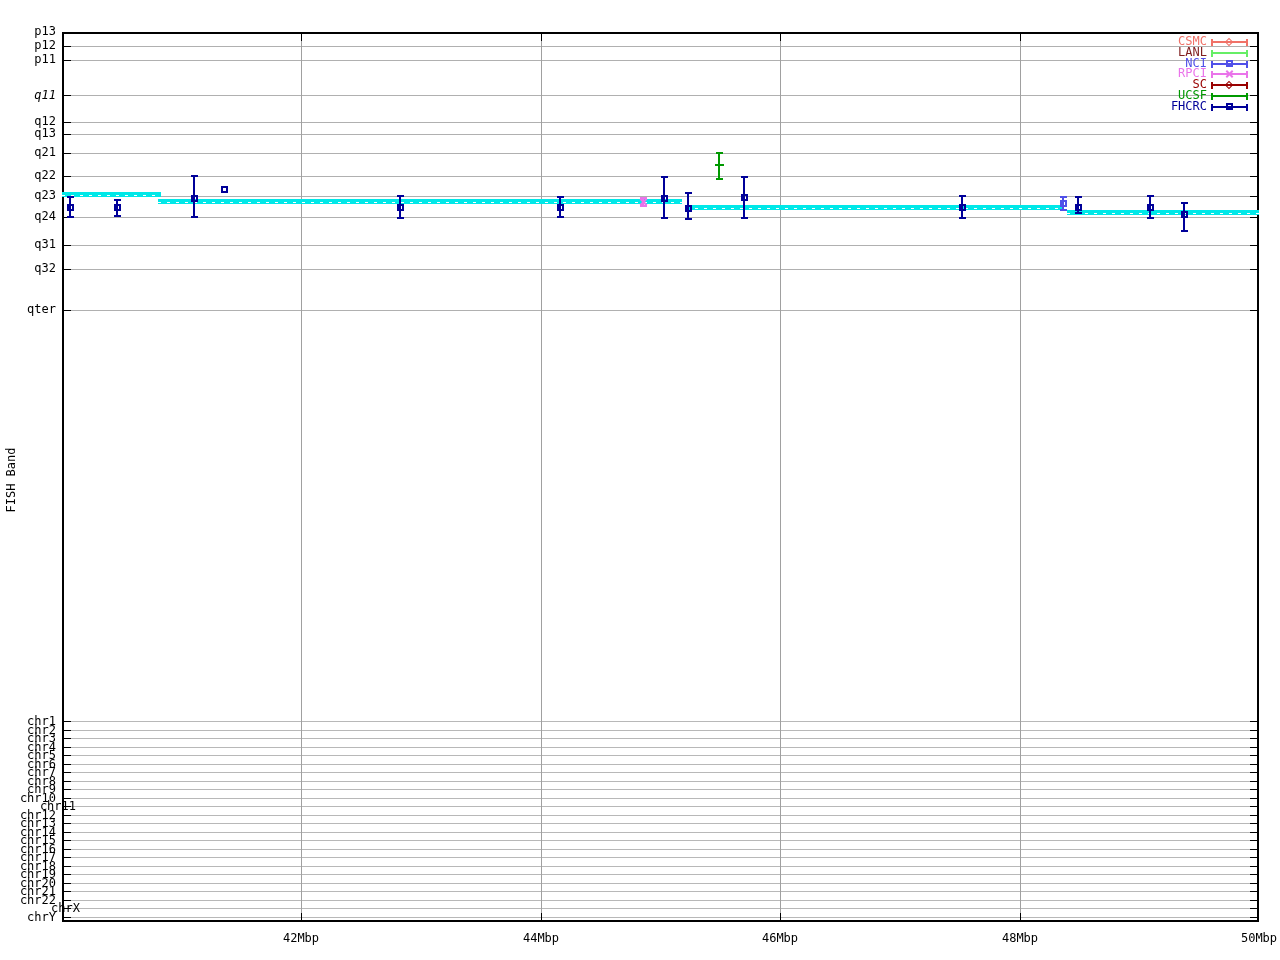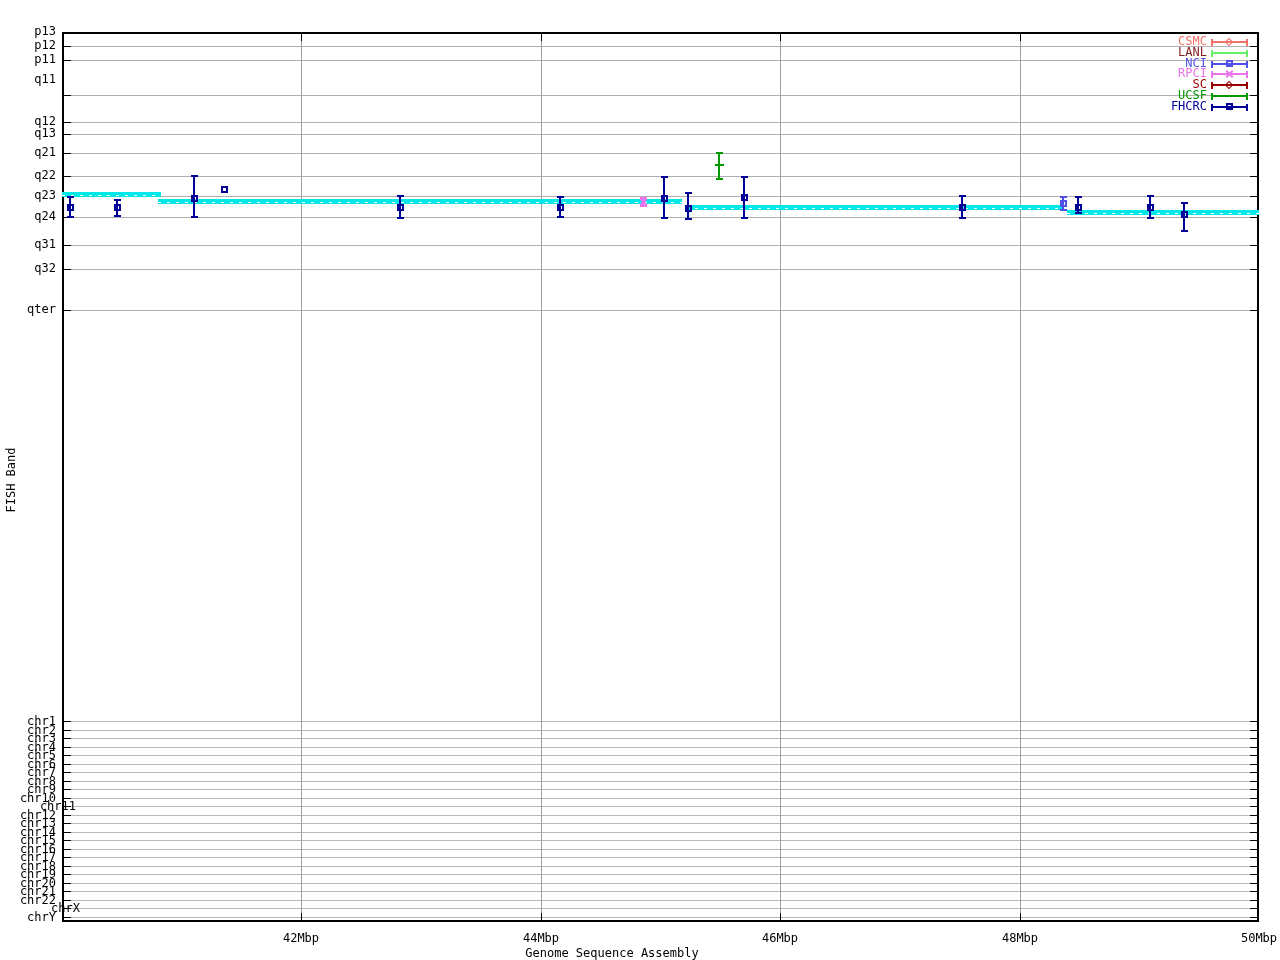--- a/index.html
+++ b/index.html
@@ -31,40 +31,39 @@
   .leg-label{width:90px;text-align:right;height:12px;line-height:11px;z-index:7;}
   .leg-line{height:2px;z-index:7;}
 </style>
 </head>
 <body>
 
 <div id="page-root">
   <div id="yaxis-label-wrap" class="abs">
     <span>FISH Band</span>
   </div>
-  <div id="xaxis-label" class="abs">Genome Sequence Assembly</div>
   <div id="plot-area"></div>
   <div id="plot-border" class="abs"></div>
   <div id="legend"></div>
 <div class="abs hgrid" style="left: 62px; width: 1197px; top: 32px;"></div>
     <div class="abs tick" style="left: 62px; width: 9px; height: 1px; top: 32px;"></div>
     <div class="abs tick" style="left: 1250px; width: 9px; height: 1px; top: 32px;"></div>
     <div class="abs ylab" style="left: 0px; top: 26px;">p13</div>
     <div class="abs hgrid" style="left: 62px; width: 1197px; top: 46px;"></div>
     <div class="abs tick" style="left: 62px; width: 9px; height: 1px; top: 46px;"></div>
     <div class="abs tick" style="left: 1250px; width: 9px; height: 1px; top: 46px;"></div>
     <div class="abs ylab" style="left: 0px; top: 40px;">p12</div>
     <div class="abs hgrid" style="left: 62px; width: 1197px; top: 60px;"></div>
     <div class="abs tick" style="left: 62px; width: 9px; height: 1px; top: 60px;"></div>
     <div class="abs tick" style="left: 1250px; width: 9px; height: 1px; top: 60px;"></div>
     <div class="abs ylab" style="left: 0px; top: 54px;">p11</div>
     <div class="abs hgrid" style="left: 62px; width: 1197px; top: 95px;"></div>
     <div class="abs tick" style="left: 62px; width: 9px; height: 1px; top: 95px;"></div>
     <div class="abs tick" style="left: 1250px; width: 9px; height: 1px; top: 95px;"></div>
-    <div class="abs ylab" style="left: 0px; top: 74px;">q11</div>
+    <div class="abs ylab" style="left: 0px; top: 90px; font-style: italic;">q11</div>
     <div class="abs hgrid" style="left: 62px; width: 1197px; top: 122px;"></div>
     <div class="abs tick" style="left: 62px; width: 9px; height: 1px; top: 122px;"></div>
     <div class="abs tick" style="left: 1250px; width: 9px; height: 1px; top: 122px;"></div>
     <div class="abs ylab" style="left: 0px; top: 116px;">q12</div>
     <div class="abs hgrid" style="left: 62px; width: 1197px; top: 134px;"></div>
     <div class="abs tick" style="left: 62px; width: 9px; height: 1px; top: 134px;"></div>
     <div class="abs tick" style="left: 1250px; width: 9px; height: 1px; top: 134px;"></div>
     <div class="abs ylab" style="left: 0px; top: 128px;">q13</div>
     <div class="abs hgrid" style="left: 62px; width: 1197px; top: 153px;"></div>
     <div class="abs tick" style="left: 62px; width: 9px; height: 1px; top: 153px;"></div>

